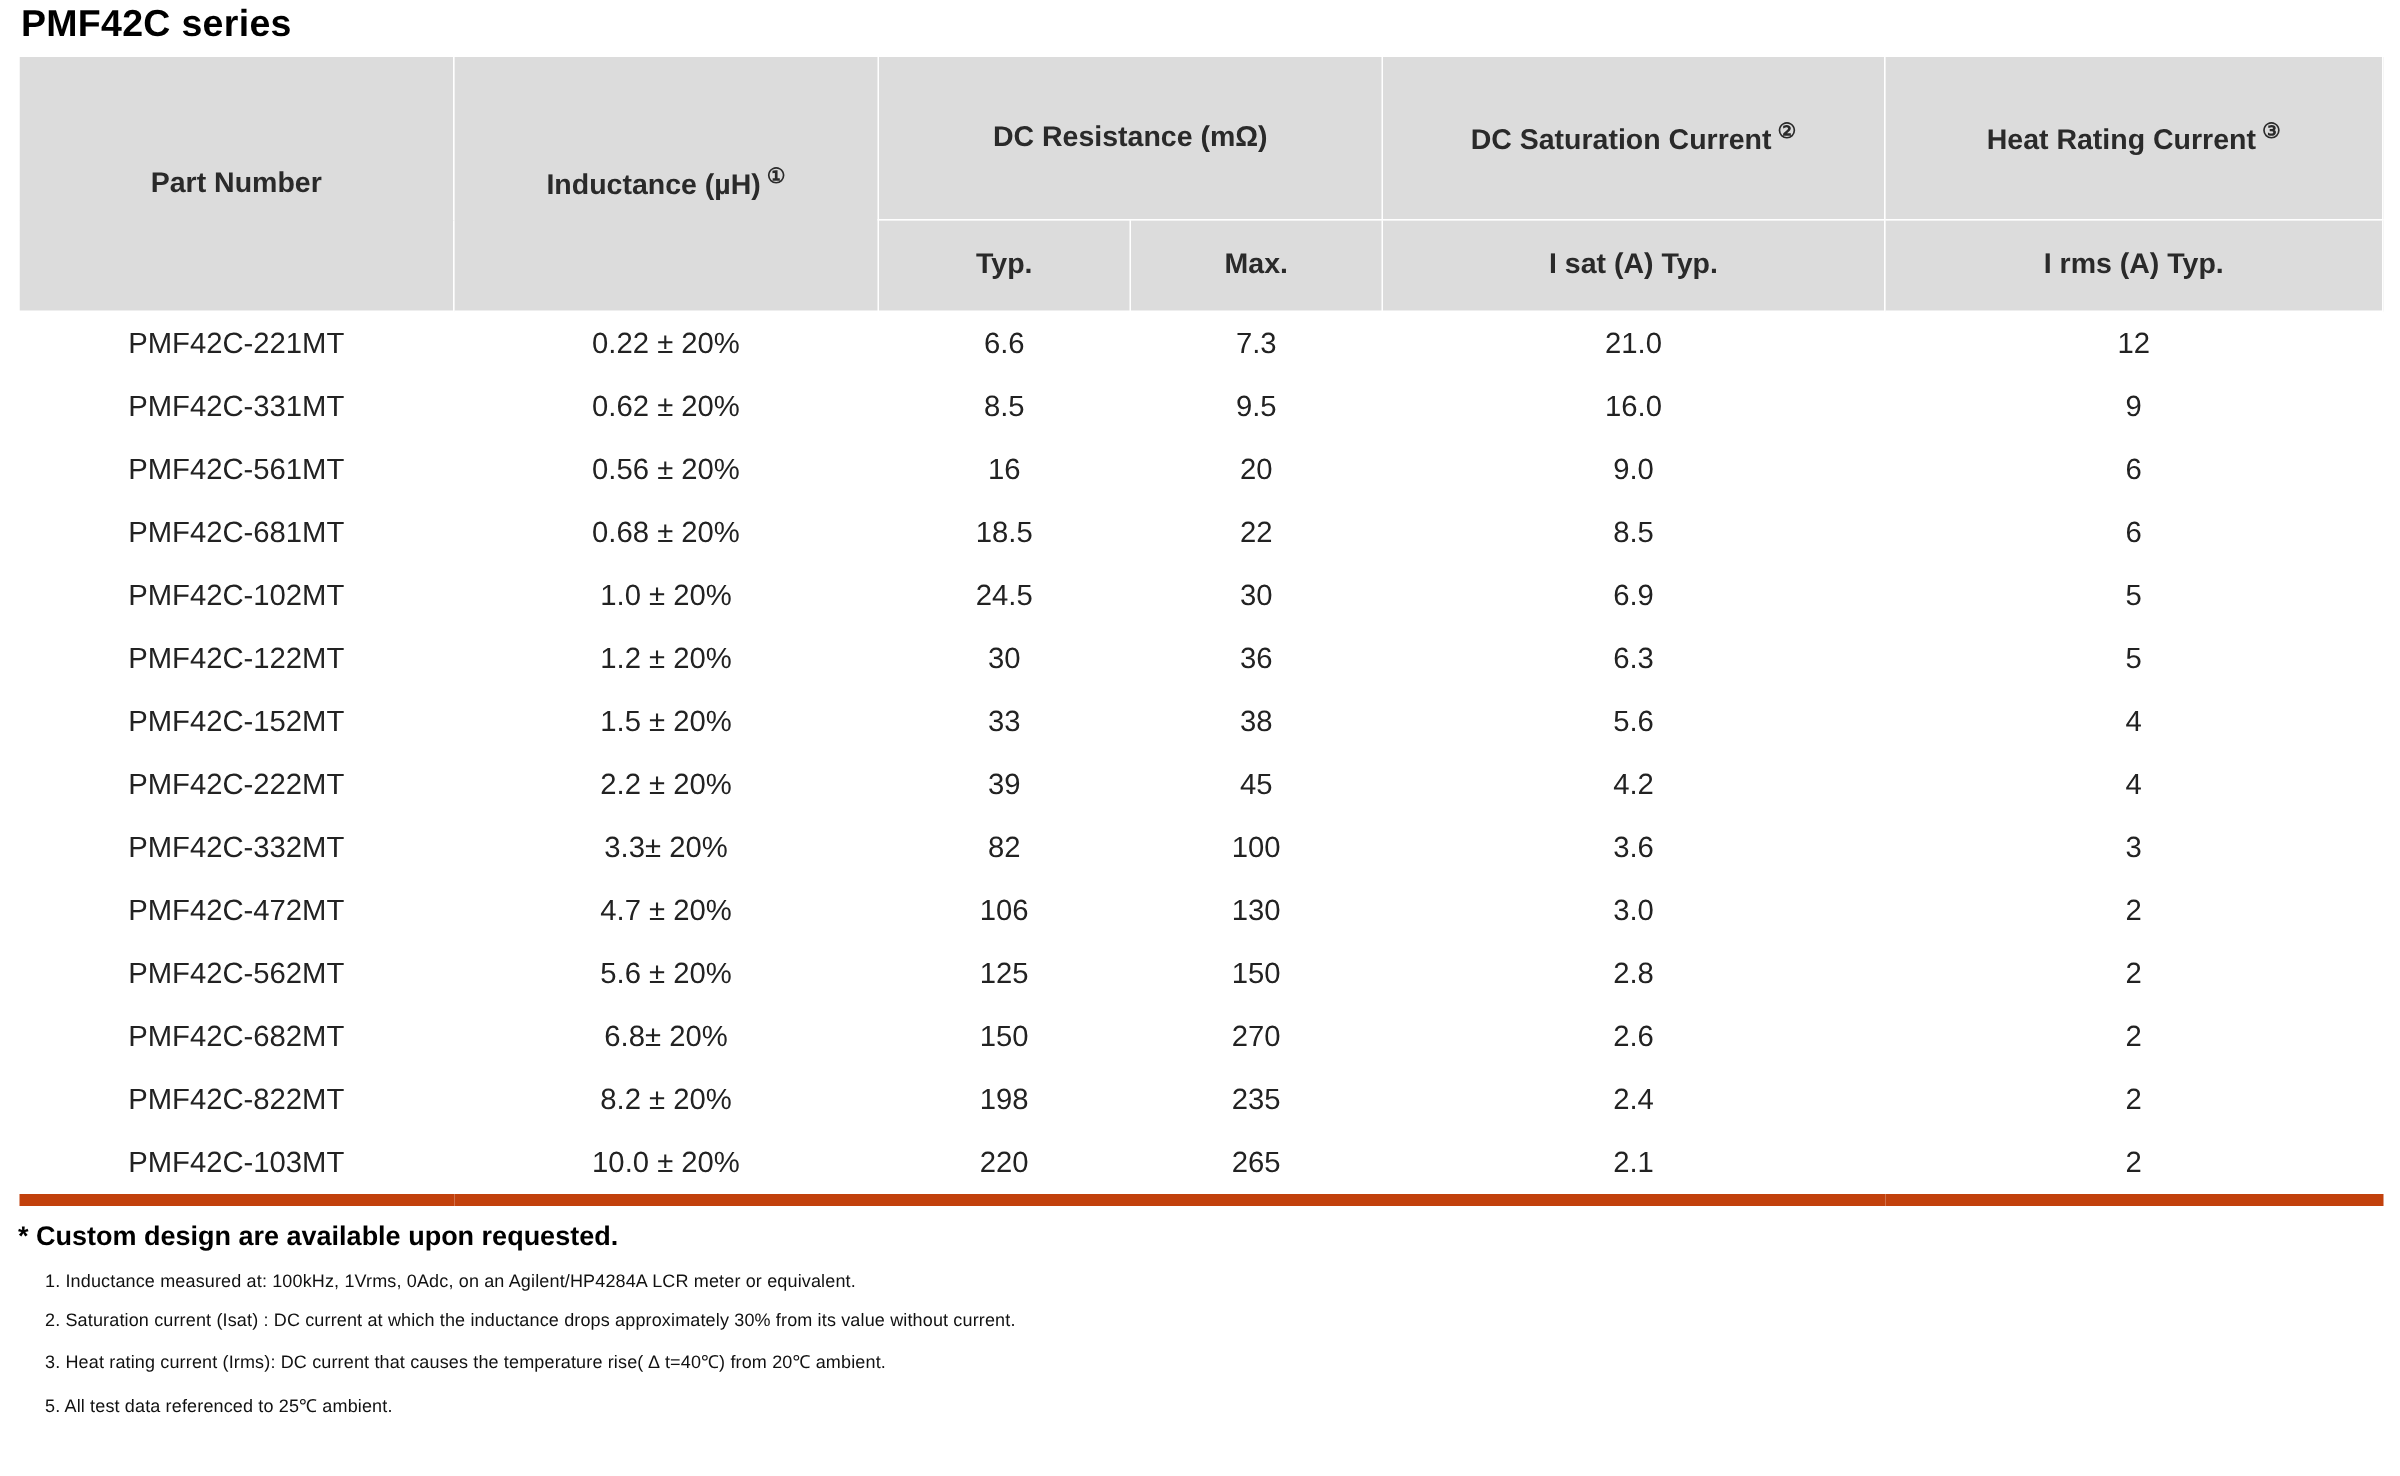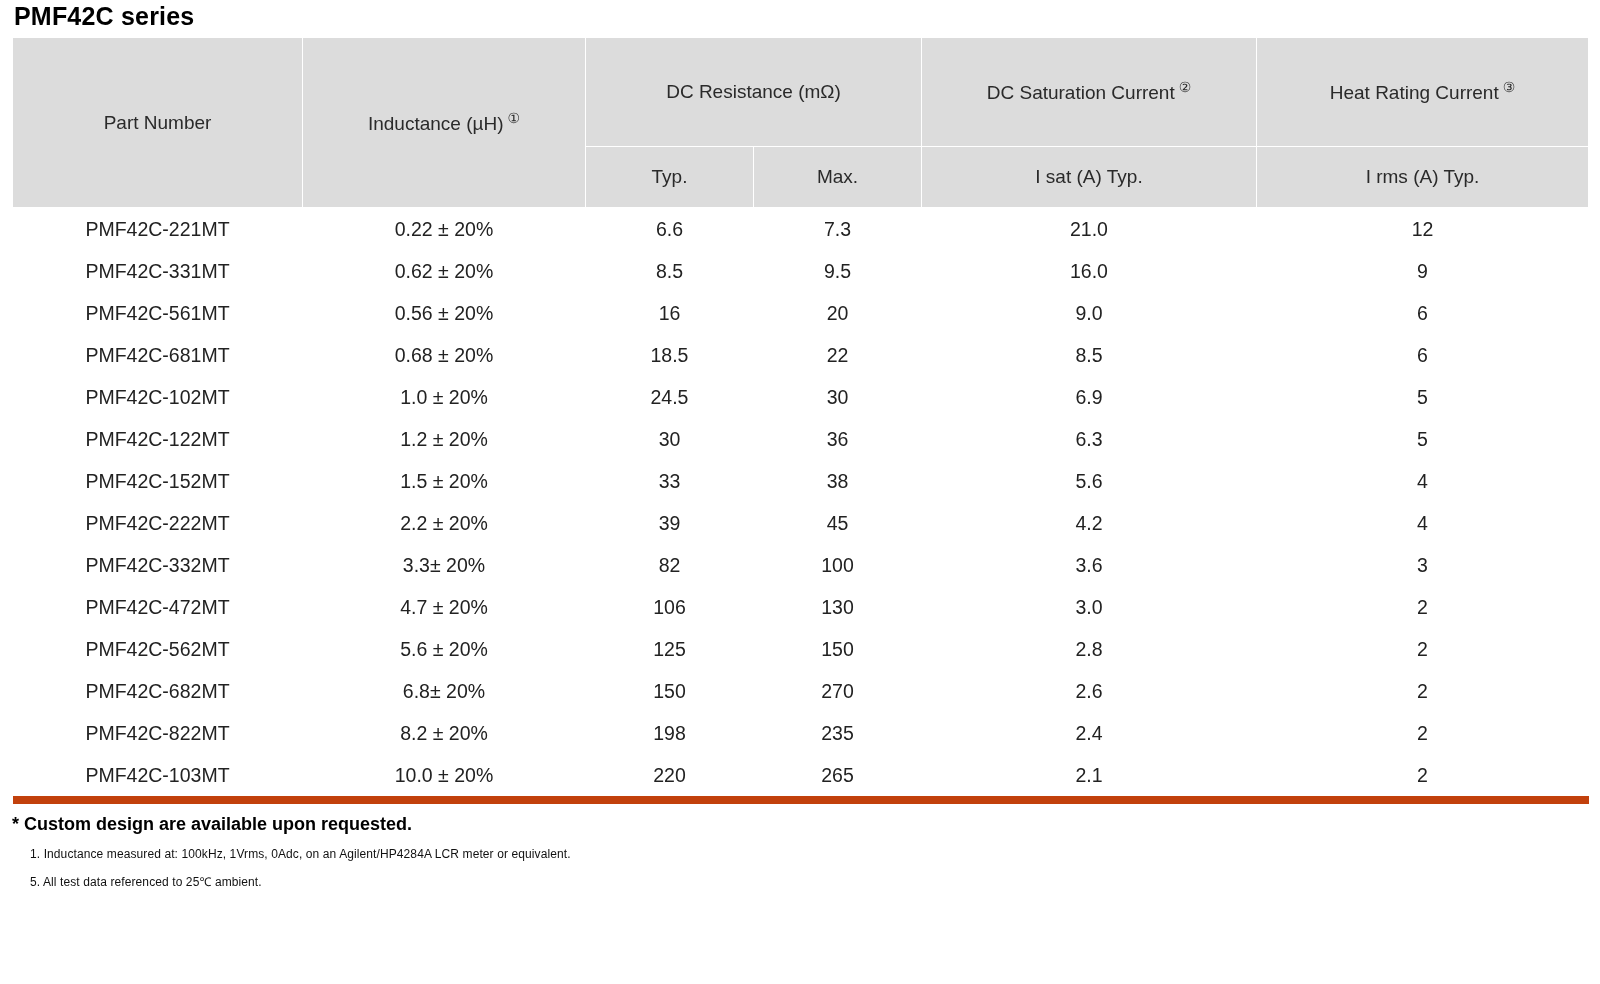--- a/index.html
+++ b/index.html
@@ -38,21 +38,21 @@
   table.spec col.c1 { width: 283px; }
   table.spec col.c2 { width: 168px; }
   table.spec col.c3 { width: 168px; }
   table.spec col.c4 { width: 335px; }
   table.spec col.c5 { width: 332px; }
 
   thead th {
     background: #dcdcdc;
     border: 1px solid #ffffff;
     font-size: 19px;
-    font-weight: normal;
+    font-weight: bold;
     color: #2a2a2a;
     padding: 8px 4px;
     text-align: center;
     vertical-align: middle;
   }
   thead th.tall {
     height: 92px;
   }
   thead th.sub {
     height: 44px;
@@ -245,17 +245,19 @@
         <td>265</td>
         <td>2.1</td>
         <td>2</td>
       </tr>
     </tbody>
   </table>
 
   <div class="notes">
     <div class="note-star">* Custom design are available upon requested.</div>
     <div class="note-line">1. Inductance measured at: 100kHz, 1Vrms, 0Adc, on an Agilent/HP4284A LCR meter or equivalent.</div>
+    <div class="note-line">2. Saturation current (Isat) : DC current at which the inductance drops approximately 30% from its value without current.</div>
+    <div class="note-line">3. Heat rating current (Irms): DC current that causes the temperature rise( ∆ t=40℃) from 20℃ ambient.</div>
     <div class="note-line">5. All test data referenced to 25℃ ambient.</div>
 
   </div>
 
 </div>
 
 </body></html>

